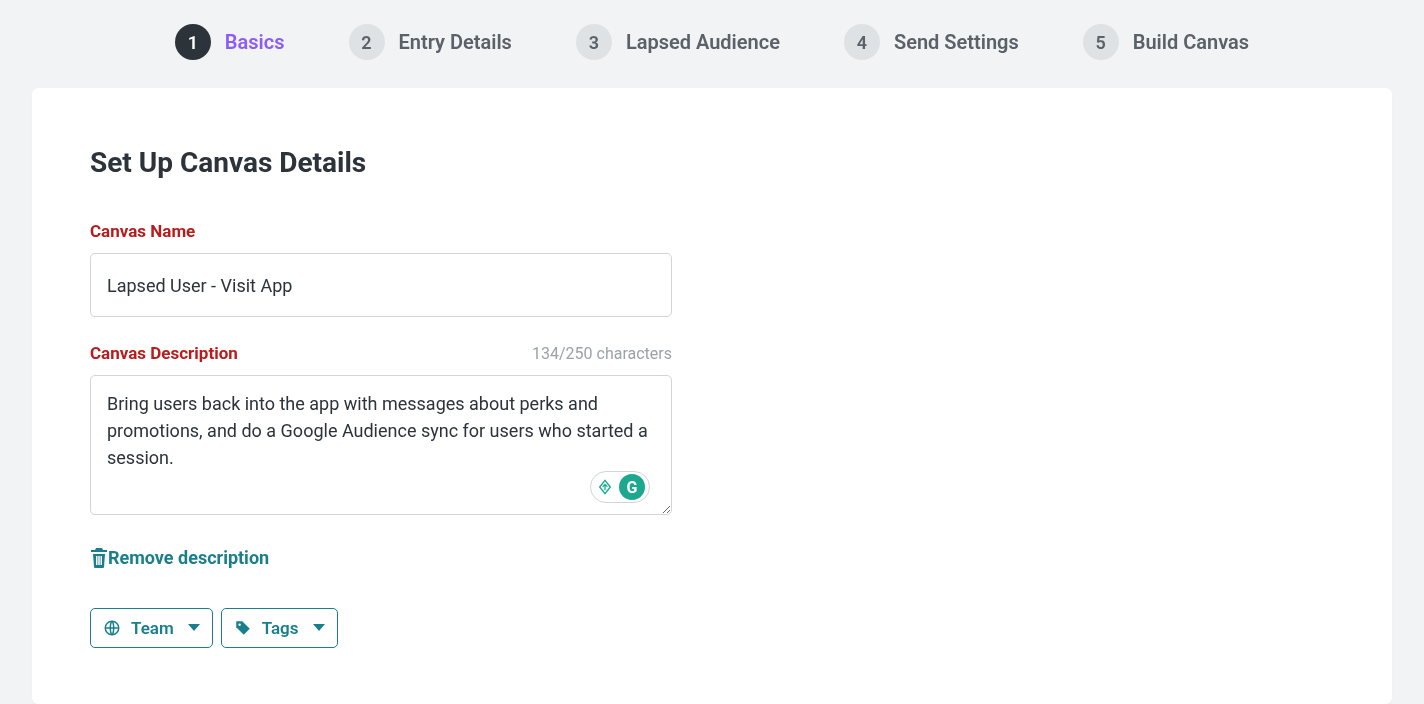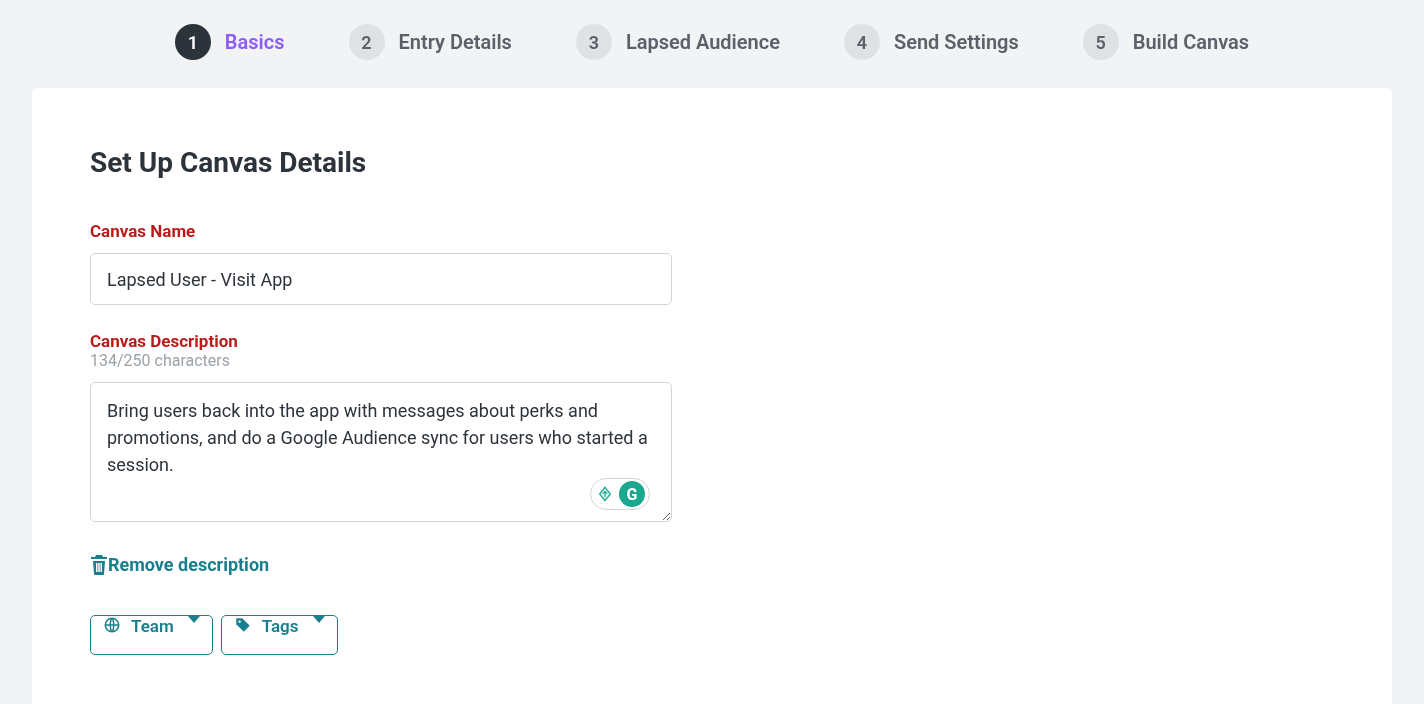--- a/index.html
+++ b/index.html
@@ -66,29 +66,28 @@
     font-size: 17px;
     font-weight: 700;
     color: #b91c1c;
     margin-bottom: 12px;
   }
   .label-row {
     display: flex;
     justify-content: space-between;
     align-items: baseline;
     margin-bottom: 12px;
-    flex-direction: column;
   }
   .char-counter {
     font-size: 16px;
     color: #9ba2a9;
   }
   .text-input {
     width: 100%;
-    height: 52px;
+    height: 64px;
     border: 1px solid #d1d5d9;
     border-radius: 5px;
     padding: 0 16px;
     font-size: 18px;
     color: #2d333a;
     font-family: inherit;
     outline: none;
   }
   .textarea-wrap {
     position: relative;
@@ -145,21 +144,21 @@
   }
   .remove-link svg { flex-shrink: 0; }
   .chip-row {
     display: flex;
     align-items: center;
     gap: 8px;
     margin-top: 36px;
   }
   .dropdown-chip {
     display: inline-flex;
-    align-items: flex-start;
+    align-items: center;
     gap: 10px;
     height: 40px;
     padding: 0 12px;
     border: 1px solid #1a7f8c;
     border-radius: 5px;
     color: #1a7f8c;
     font-size: 17px;
     font-weight: 600;
     cursor: pointer;
     background: #fff;

